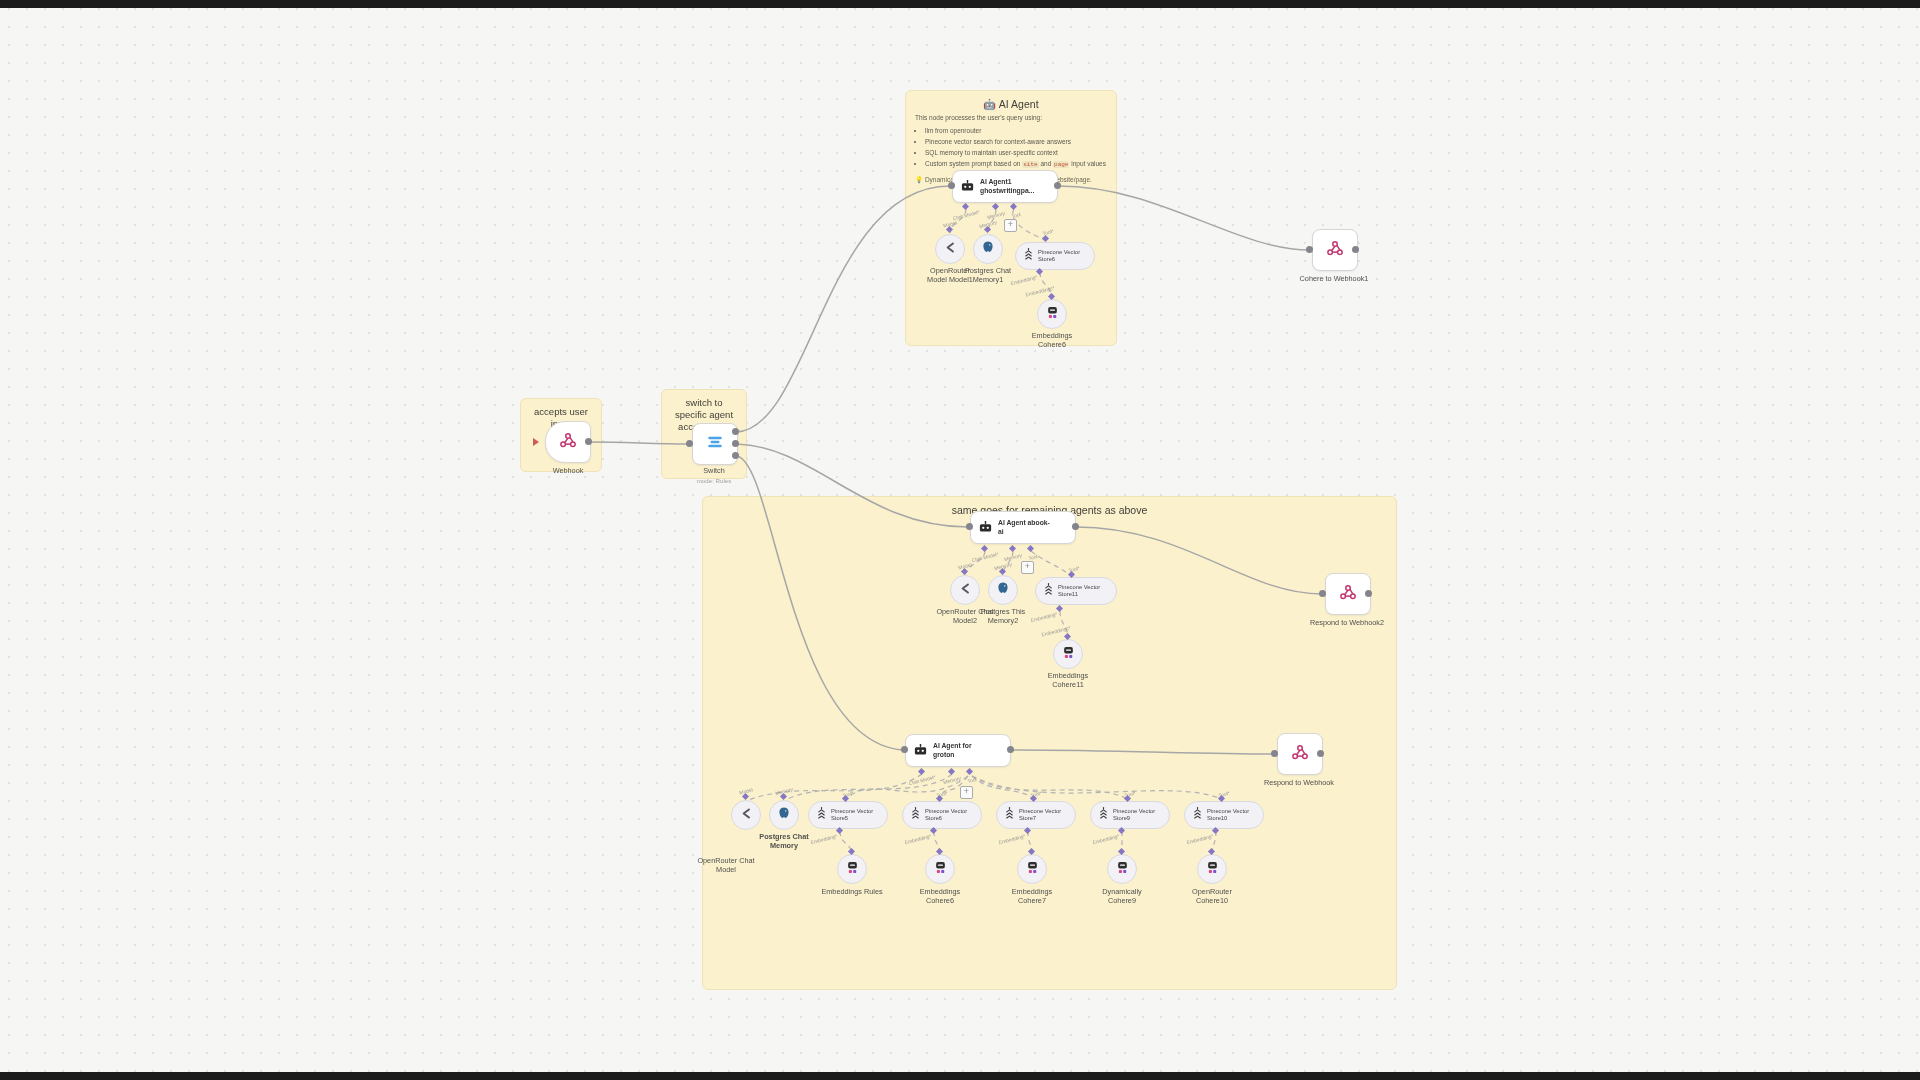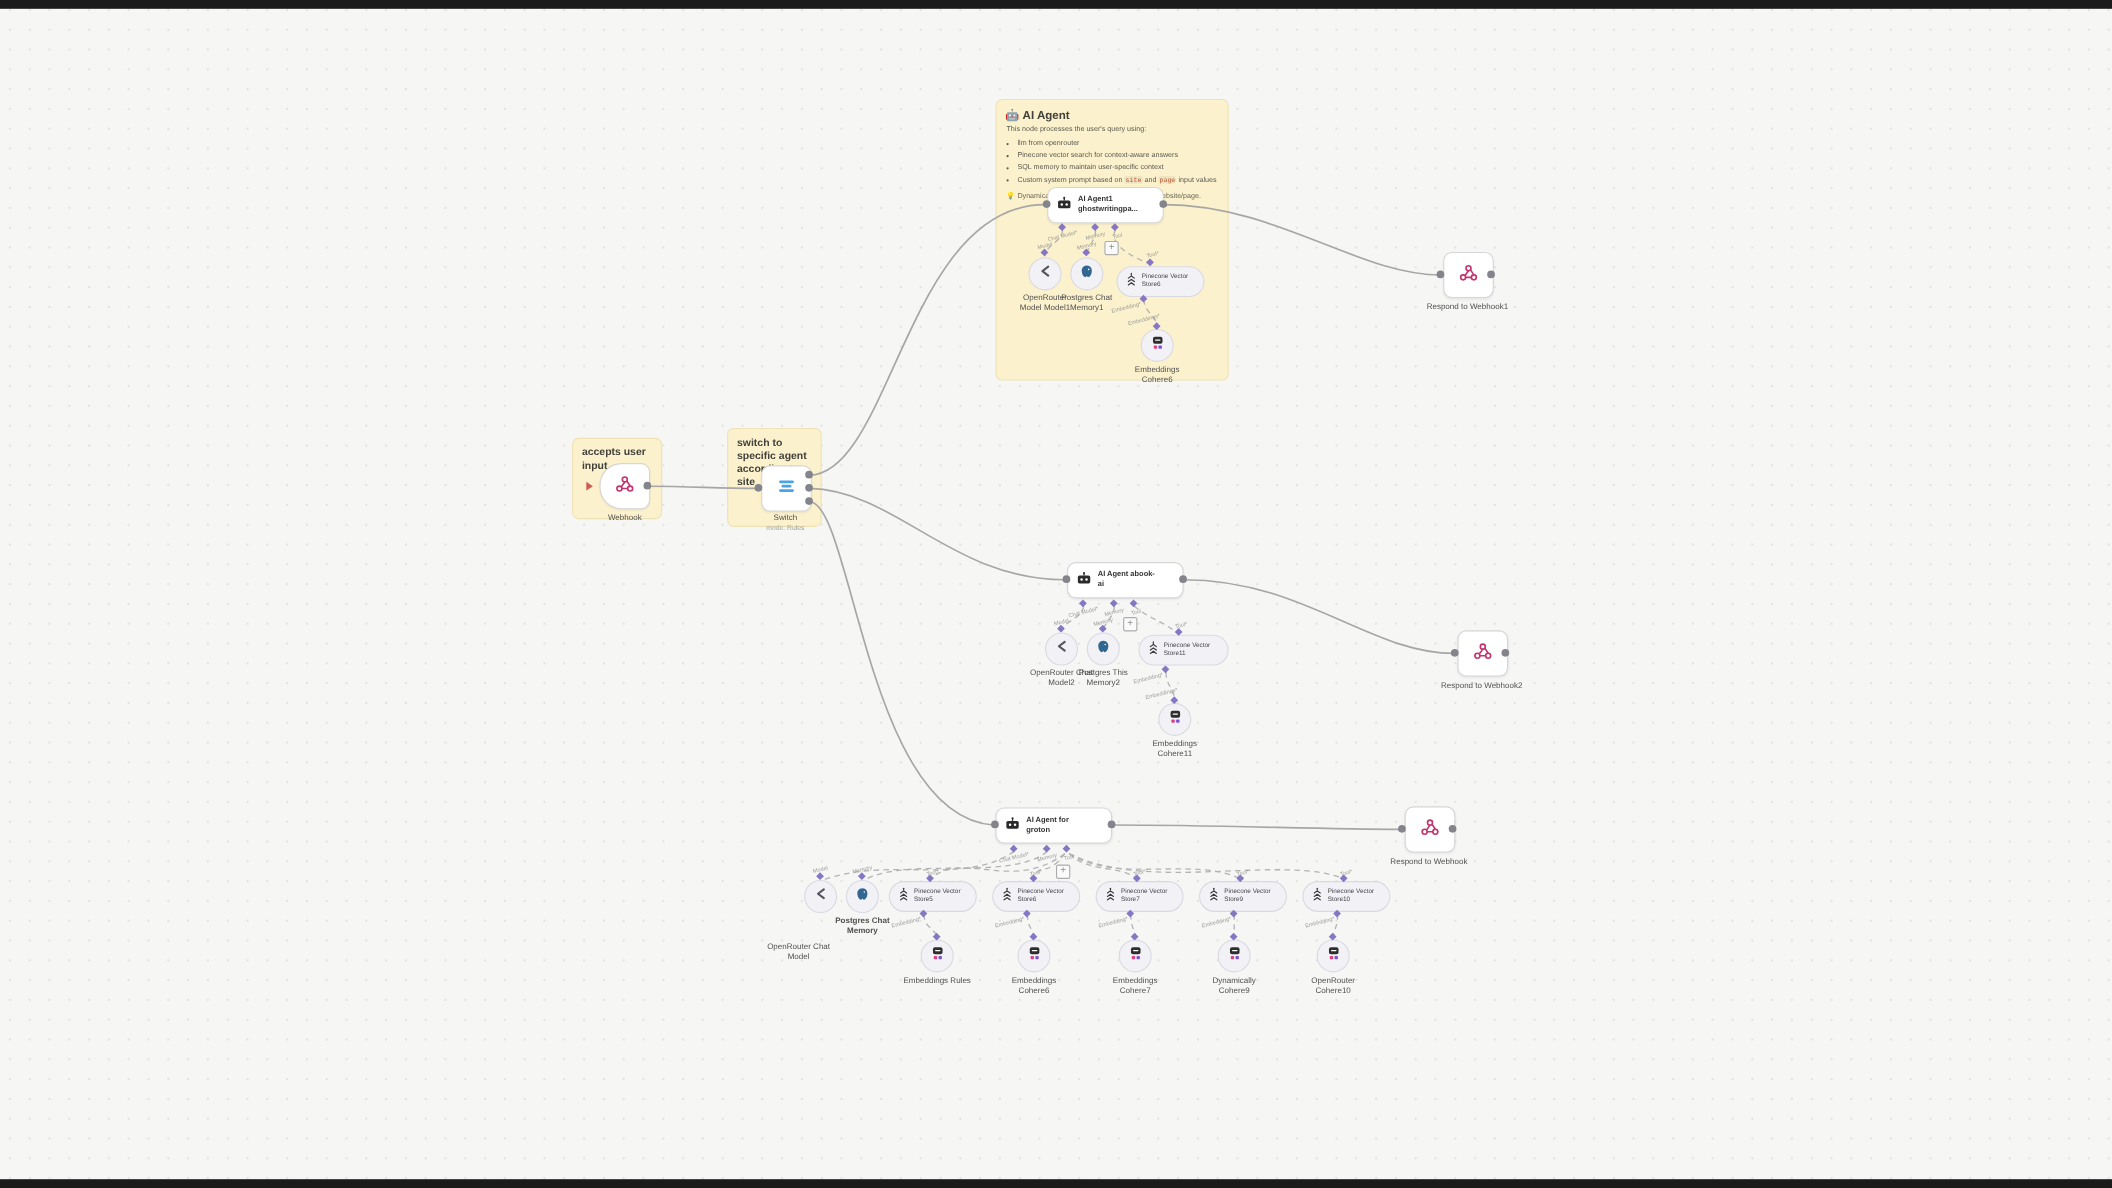--- a/index.html
+++ b/index.html
@@ -4,21 +4,21 @@
 <style>
   html,body{margin:0;padding:0;background:#ececec;}
   #canvas{position:relative;width:1920px;height:1080px;overflow:hidden;
     background:#f6f6f5;
     background-image:radial-gradient(#e2e2e0 1px, transparent 1px);
     background-size:18px 18px;
     font-family:"Liberation Sans","DejaVu Sans",sans-serif;}
   .bar{position:absolute;left:0;width:1920px;height:8px;background:#1b1b1b;z-index:9;}
   
   .sticky{position:absolute;background:#fbf1cd;border:1px solid #efe2b4;border-radius:6px;z-index:1;box-sizing:border-box;}
-  .sticky .st{font-weight:bold;color:#41403a;padding:7px 8px 2px 8px;}
+  .sticky .st{font-weight:normal;color:#41403a;padding:7px 8px 2px 8px;text-align:center;}
   .st-sm{font-size:9.5px;line-height:1.25;}
   .st-lg{font-size:10.5px;}
   .sbody{padding:0 9px;color:#5c5a50;font-size:6.5px;line-height:1.55;}
   .sbody ul{margin:3px 0 0 2px;padding-left:8px;}
   .sbody li{margin:0 0 1px 0;}
   .codeish{color:#c0542b;background:rgba(0,0,0,.05);border-radius:2px;padding:0 1px;font-family:"Liberation Mono",monospace;font-size:6px;}
   .footn{margin-top:5px;color:#6b6754;}
   
   .wires{position:absolute;left:0;top:0;z-index:2;pointer-events:none;}
   
@@ -67,20 +67,23 @@
 
 
   <div class="sticky" style="left:520px;top:398px;width:82px;height:74px;">
     <div class="st st-sm">accepts user input</div>
   </div>
 
   <div class="sticky" style="left:661px;top:389px;width:86px;height:90px;">
     <div class="st st-sm">switch to specific agent according to site</div>
   </div>
 
+  <div class="sticky" style="left:702px;top:496px;width:695px;height:494px;">
+    <div class="st st-lg">same goes for remaining agents as above</div>
+  </div>
 
   <svg class="wires" width="1920" height="1080">
     <g fill="none" stroke="#a6a6a6" stroke-width="1.5">
       <path d="M589,442 C630,442 650,444 689,444"></path>
       <path d="M736,432 C810,430 825,186 950,186"></path>
       <path d="M736,444 C815,446 865,527 968,527"></path>
       <path d="M736,456 C775,458 788,742 903,750"></path>
       <path d="M1058,186 C1160,186 1235,250 1310,250"></path>
       <path d="M1076,527 C1185,527 1245,594 1322,594"></path>
       <path d="M1011,750 C1110,750 1200,754 1274,754"></path>
@@ -219,21 +222,21 @@
             <circle cx="18.5" cy="17.5" r="3"></circle>
             <circle cx="12" cy="6.5" r="3"></circle>
             <path d="M12 9.5 L8 15"></path>
             <path d="M14.5 8.5 L18.5 14.5"></path>
             <path d="M8.5 17.5 L15.5 17.5"></path>
           </g>
         </svg></span>
   </div>
   <div class="dot" style="left:1306px;top:246px;"></div>
   <div class="dot" style="left:1352px;top:246px;"></div>
-  <div class="nlabel" style="left:1334px;top:275px;width:92px;">Respond to Webhook1</div>
+  <div class="nlabel" style="left:1334px;top:275px;width:92px;">Cohere to Webhook1</div>
 
   <div class="node agent" style="left:970px;top:511px;">
     <span><svg viewBox="0 0 20 16" width="15" height="13">
           <rect x="2.5" y="5" width="15" height="9.5" rx="2" fill="#2b2b2b"></rect>
           <rect x="9.2" y="1.5" width="1.6" height="3.5" fill="#2b2b2b"></rect>
           <circle cx="10" cy="1.8" r="1.2" fill="#2b2b2b"></circle>
           <circle cx="7" cy="9.8" r="1.5" fill="#fff"></circle>
           <circle cx="13" cy="9.8" r="1.5" fill="#fff"></circle>
         </svg></span>
     <span class="at"><span>AI Agent abook-</span><br><span>ai</span></span>

